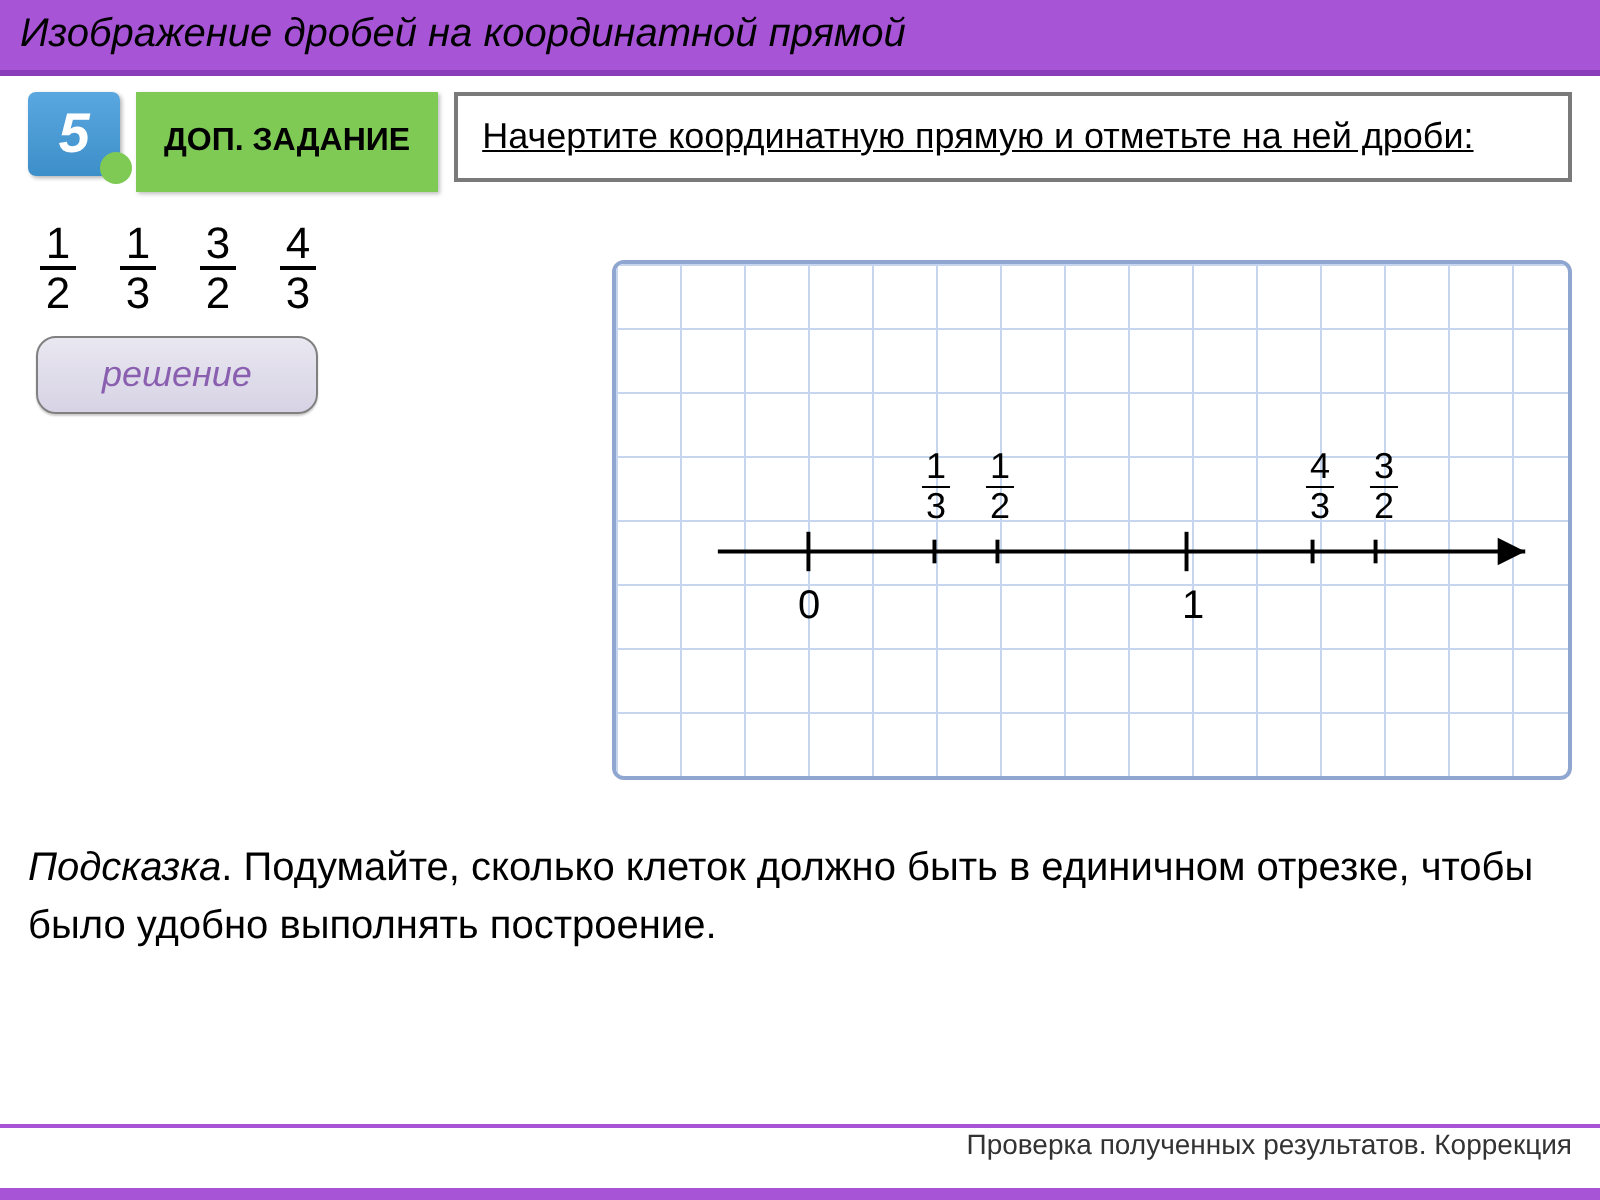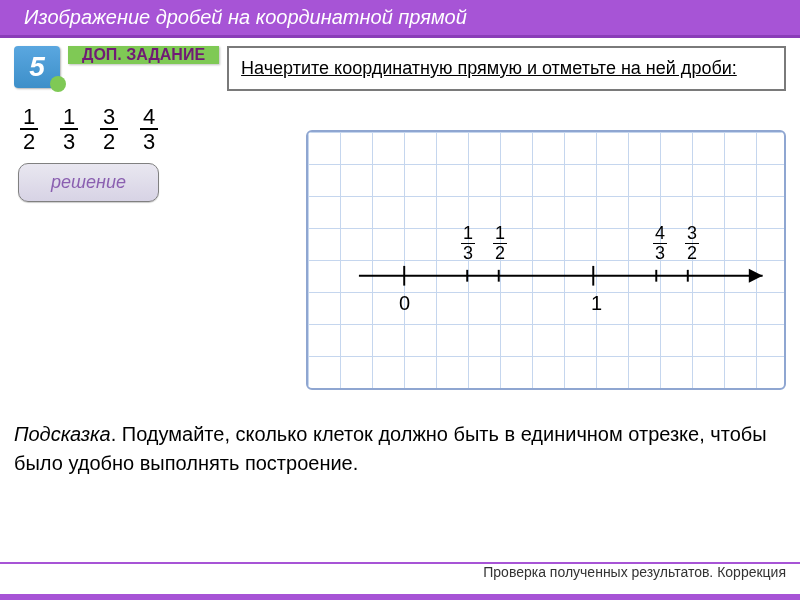--- a/index.html
+++ b/index.html
@@ -1,27 +1,27 @@
 <!DOCTYPE html>
 <html><head>
 <meta charset="utf-8">
 <style>
 * { margin: 0; padding: 0; box-sizing: border-box; }
 body { width: 800px; height: 600px; font-family: Arial, sans-serif; background: #fff; position: relative; overflow: hidden; }
 
-.header { background: #a754d6; color: #ffffff; padding: 6px 24px; font-size: 20px; font-style: italic; border-bottom: 3px solid #8a3db8; }
+.header { background: #a754d6; color: #000000; padding: 6px 10px; font-size: 20px; font-style: italic; border-bottom: 3px solid #8a3db8; }
 
 .content { padding: 8px 14px 0 14px; position: relative; }
 
 .top-row { display: flex; align-items: flex-start; gap: 8px; }
 
 .badge-5 { width: 46px; height: 42px; background: linear-gradient(#5aa7e0,#3d8fc9); border-radius: 4px; position: relative; display: flex; align-items: center; justify-content: center; color: #fff; font-size: 28px; font-weight: bold; font-style: italic; box-shadow: 1px 1px 2px rgba(0,0,0,.3); }
 .badge-5::after { content:""; position:absolute; right:-6px; bottom:-4px; width:16px; height:16px; background:#7fc955; border-radius:50%; }
 
-.task-badge { background: #7fc955; color: #701a75; padding: 0 14px; font-size: 16px; font-weight: bold; box-shadow: 1px 1px 2px rgba(0,0,0,.25); white-space: nowrap; }
+.task-badge { background: #7fc955; color: #000000; padding: 16px 14px; font-size: 16px; font-weight: bold; box-shadow: 1px 1px 2px rgba(0,0,0,.25); white-space: nowrap; }
 
 .task-box { flex: 1; border: 2px solid #7a7a7a; padding: 8px 12px; font-size: 18px; background: #fff; line-height: 1.4; text-decoration: underline; }
 
 .fractions-prompt { display: flex; gap: 22px; margin: 14px 0 10px 6px; }
 .frac { display: inline-flex; flex-direction: column; align-items: center; font-size: 22px; line-height: 1.05; }
 .frac .num { border-bottom: 2px solid #000; min-width: 18px; text-align: center; }
 .frac .den { min-width: 18px; text-align: center; }
 
 .solution-btn { display: inline-block; background: linear-gradient(#e9e7f0,#d7d3e5); border: 1px solid #808080; border-radius: 10px; padding: 8px 32px; color: #8a5fb0; font-size: 18px; font-style: italic; cursor: pointer; box-shadow: 0 1px 1px rgba(0,0,0,.2); margin-left: 4px; }
 

